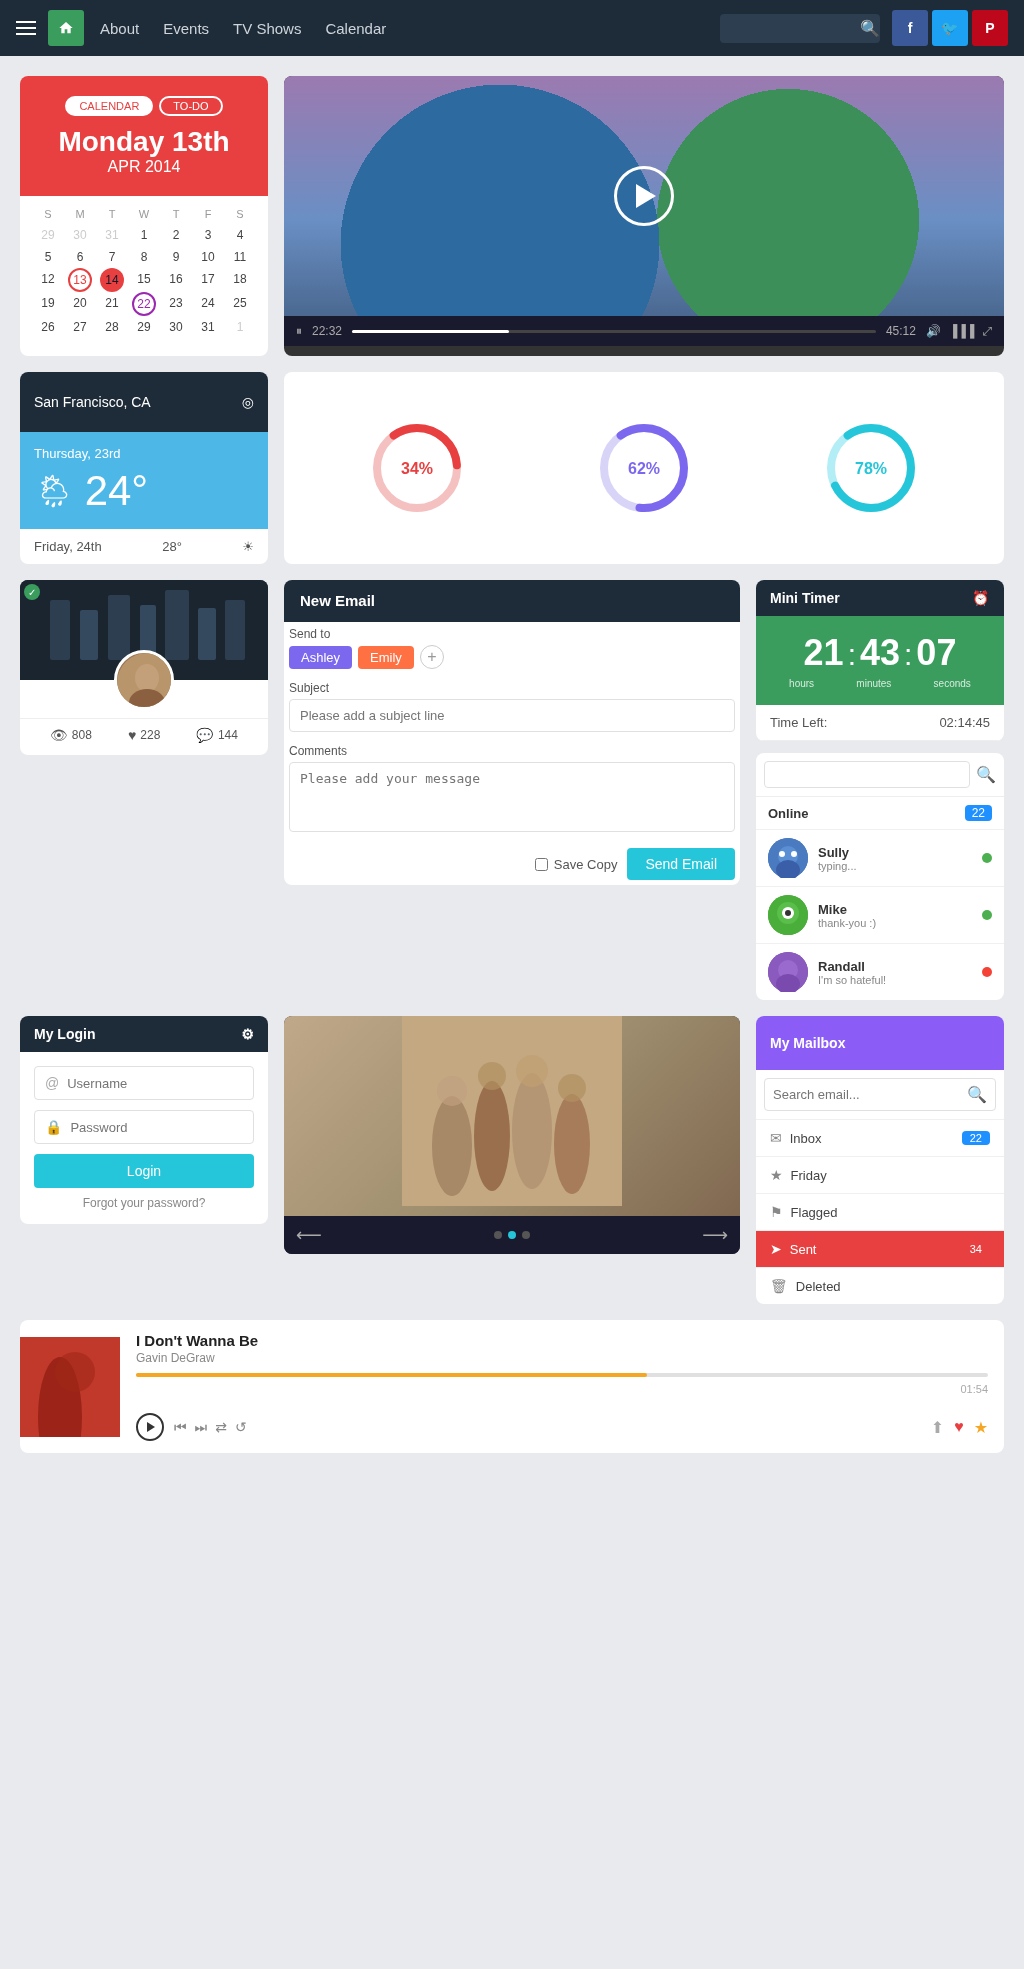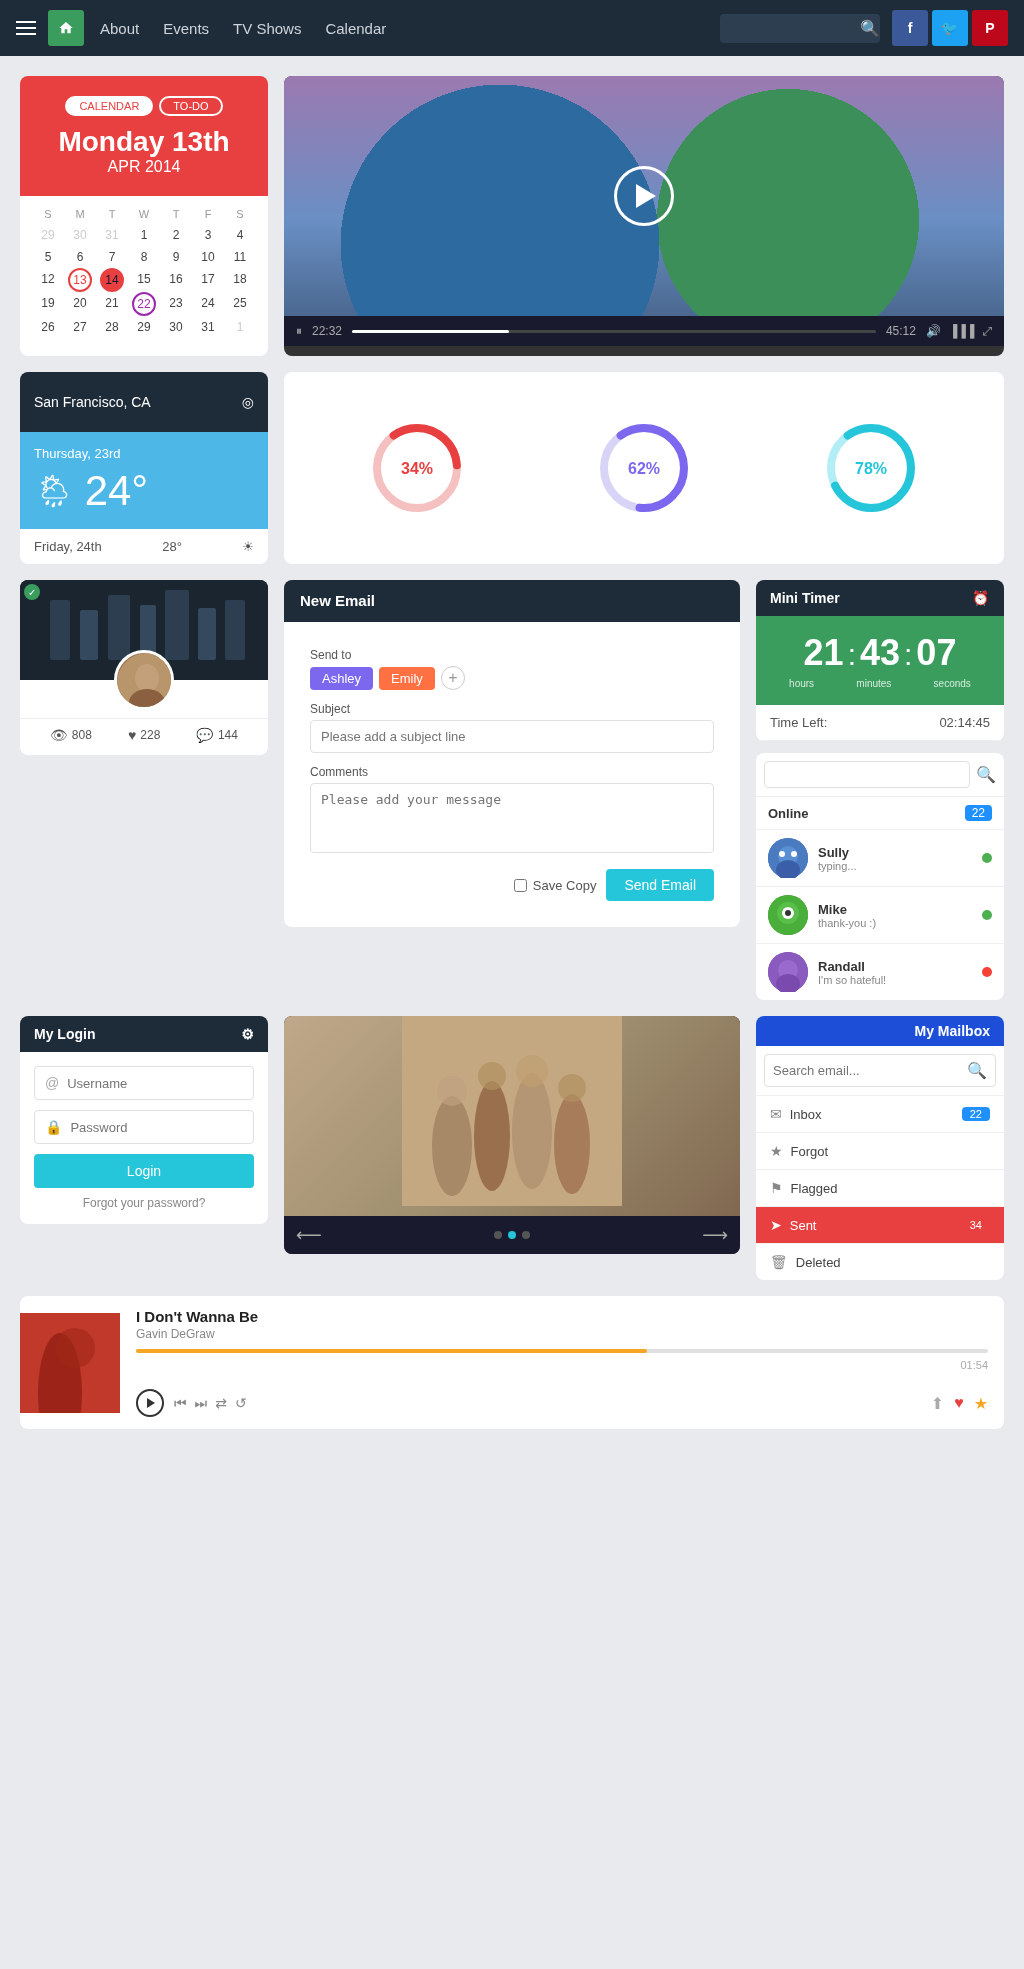--- a/index.html
+++ b/index.html
@@ -139,21 +139,21 @@
     .stat-icon { font-size: 14px; }
 
     
     .email-widget {
       flex: 1; background: white; border-radius: 8px; overflow: hidden;
     }
     .email-header {
       background: #1e2b38; padding: 12px 16px;
     }
     .email-header span { color: white; font-size: 15px; font-weight: bold; }
-    .email-body { padding: 26px; }
+    .email-body { padding: 5px; }
     .email-field { margin-bottom: 12px; }
     .email-field label { font-size: 12px; color: #555; display: block; margin-bottom: 4px; }
     .email-recipients { display: flex; align-items: center; gap: 6px; flex-wrap: wrap; }
     .recipient-tag {
       padding: 4px 12px; border-radius: 4px; color: white; font-size: 13px;
     }
     .recipient-tag.purple { background: #7b68ee; }
     .recipient-tag.orange { background: #ff7043; }
     .add-recipient {
       width: 24px; height: 24px; border: 1px solid #ccc; border-radius: 50%; display: flex; align-items: center; justify-content: center; cursor: pointer; color: #999; font-size: 16px;
@@ -235,21 +235,21 @@
     .slider-arrow { color: #aaa; cursor: pointer; font-size: 18px; }
     .slider-dots { display: flex; gap: 6px; }
     .slider-dot { width: 8px; height: 8px; border-radius: 50%; background: #555; cursor: pointer; }
     .slider-dot.active { background: #26c6da; }
 
     
     .mailbox-widget {
       width: 248px; flex-shrink: 0; background: white; border-radius: 8px; overflow: hidden;
     }
     .mailbox-header {
-      background: #1d4ed8; padding: 6px 14px; text-align: right;
+      background: #8b5cf6; padding: 18px 14px;
     }
     .mailbox-header span { color: white; font-size: 14px; font-weight: bold; }
     .mailbox-search { padding: 8px; }
     .mailbox-search-wrap { display: flex; align-items: center; border: 1px solid #e0e0e0; border-radius: 4px; padding: 6px 8px; }
     .mailbox-search-input { flex: 1; border: none; outline: none; font-size: 13px; color: #aaa; }
     .mailbox-item { padding: 10px 14px; display: flex; align-items: center; justify-content: space-between; border-top: 1px solid #f0f0f0; cursor: pointer; }
     .mailbox-item-left { display: flex; align-items: center; gap: 8px; font-size: 13px; color: #444; }
     .mailbox-item-icon { font-size: 14px; color: #888; }
     .mailbox-badge { border-radius: 4px; padding: 1px 8px; font-size: 11px; color: white; }
     .mailbox-badge.blue { background: #1e90ff; }
@@ -702,21 +702,21 @@
       <div class="mailbox-item">
         <div class="mailbox-item-left">
           <span class="mailbox-item-icon">✉</span>
           <span>Inbox</span>
         </div>
         <span class="mailbox-badge blue">22</span>
       </div>
       <div class="mailbox-item">
         <div class="mailbox-item-left">
           <span class="mailbox-item-icon">★</span>
-          <span>Forgot</span>
+          <span>Friday</span>
         </div>
       </div>
       <div class="mailbox-item">
         <div class="mailbox-item-left">
           <span class="mailbox-item-icon">⚑</span>
           <span>Flagged</span>
         </div>
       </div>
       <div class="mailbox-item active">
         <div class="mailbox-item-left">

